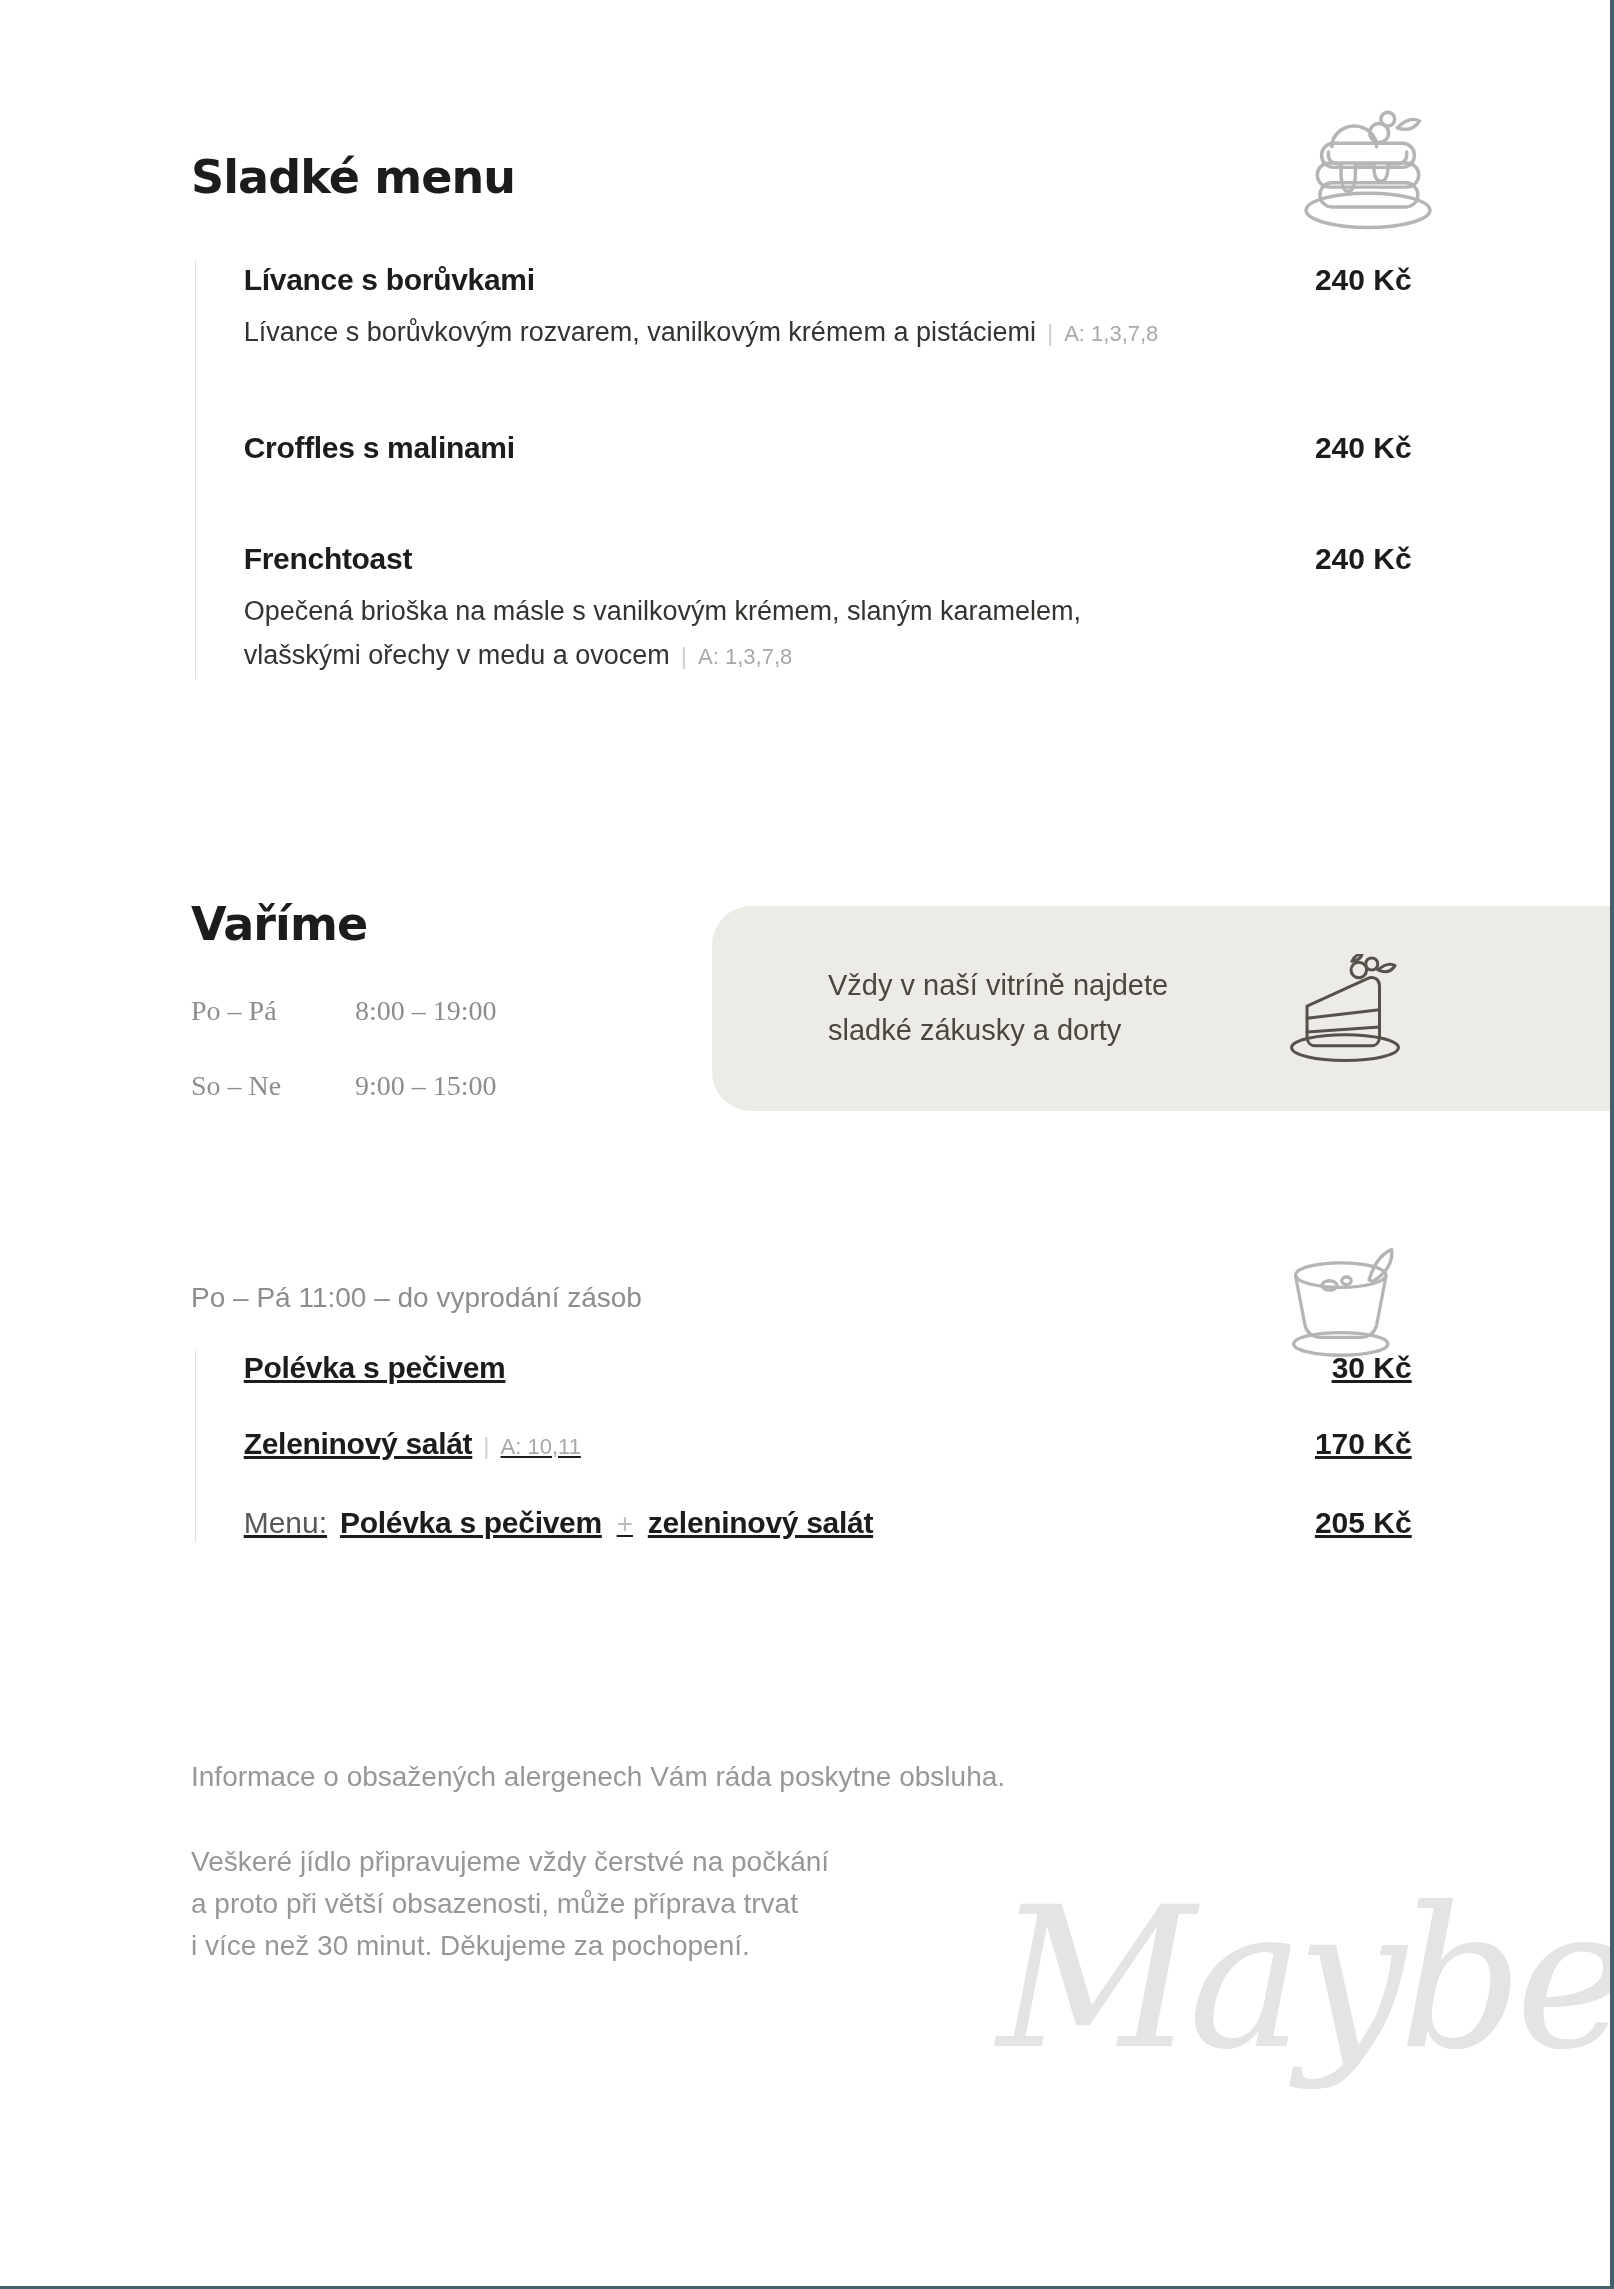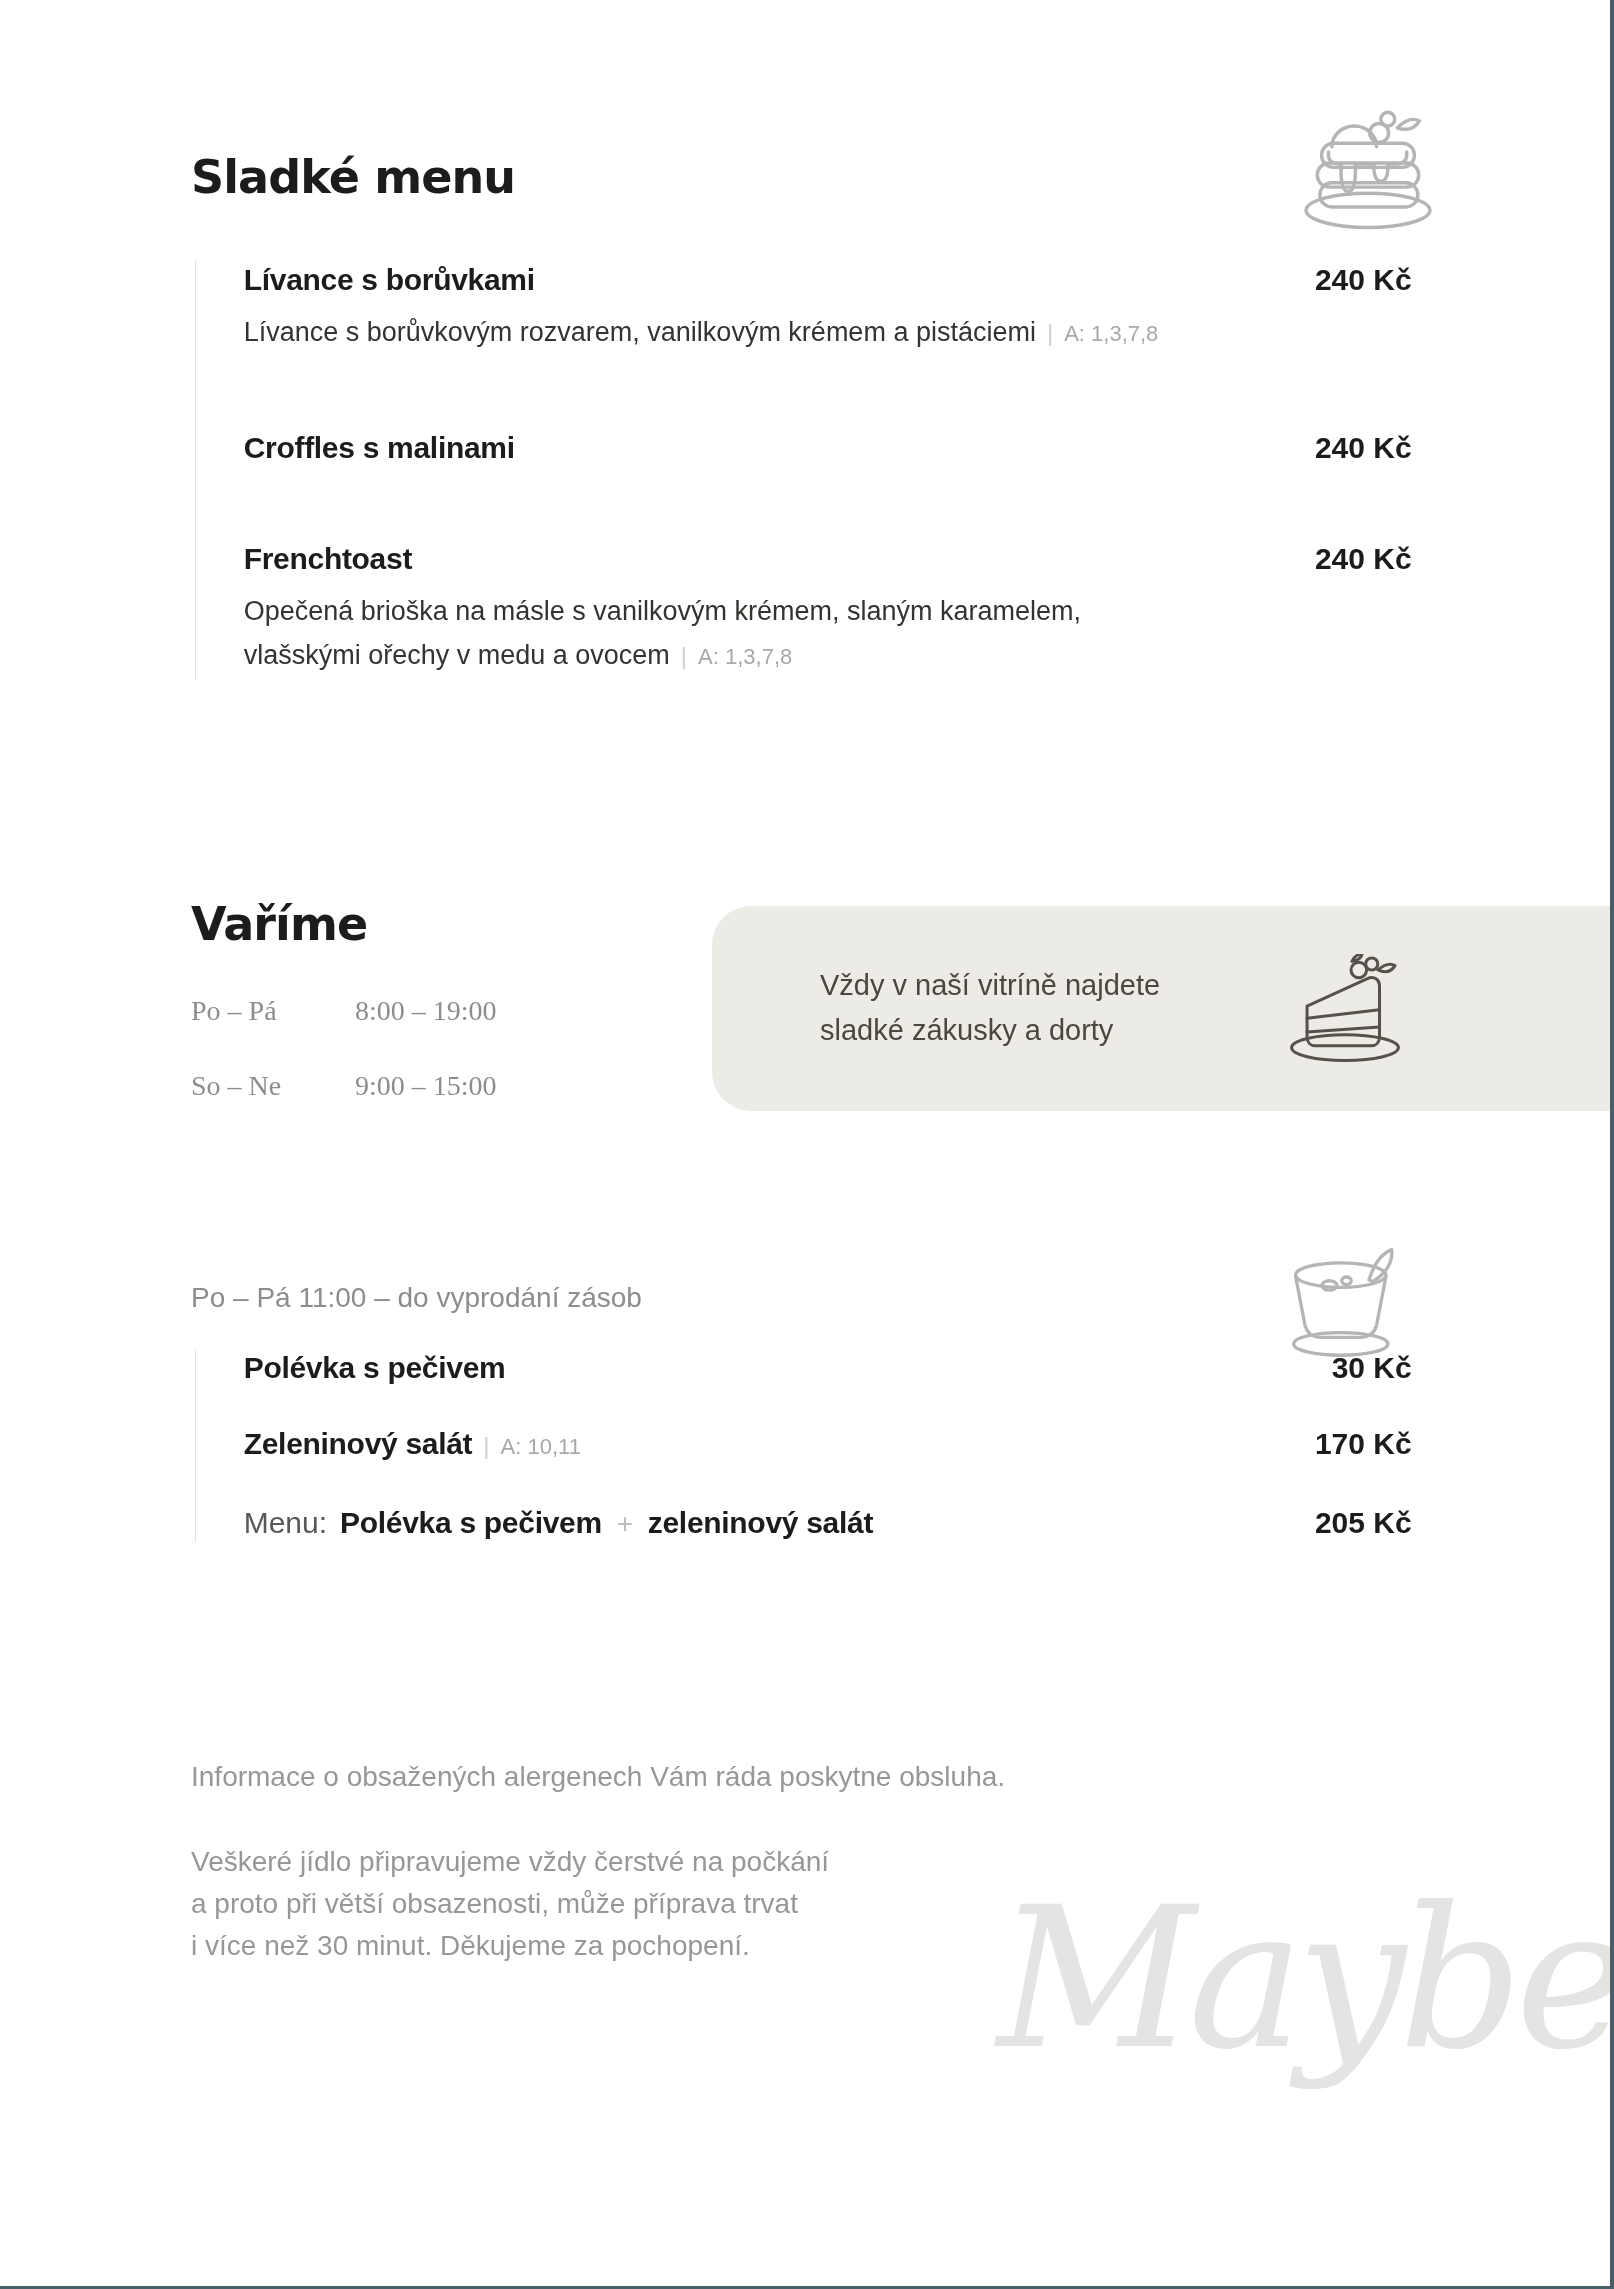--- a/index.html
+++ b/index.html
@@ -40,35 +40,35 @@
   .hours-rows { margin-top:42px;font-family:Liberation Serif, serif; }
   .hours-row { display:flex; font-size:28px; color:#8d8d8b; line-height:33px; margin-bottom:42px; }
   .hours-days { width:164px; }
 
   
   .note-box {
     position:absolute; left:712px; top:906px; right:3.7px; height:205px;
     border-radius:39px 0 0 39px;
   }
   .note-text {
-    position:absolute; left:108px; top:57px;
+    position:absolute; left:116px; top:57px;
     font-size:29px; line-height:45px; color:#4c463f;
   }
   .note-cake-icon { position:absolute; right:196px; top:48px; }
 
   
   .lunch-section { position:absolute; left:191px; top:1251px; width:1239px; }
   .availability { margin-top:26px; font-size:28px; color:#8d8d8b; line-height:42px; }
   .lunch-items {
     margin-top:29.5px; margin-left:3.7px;
     border-left:1.8px solid #e1e1df; padding-left:48px;
   }
   .lunch-row {
     display:flex; justify-content:space-between; align-items:baseline;
-    width:1168px; line-height:37px; margin-bottom:39px;
+    width:1168px; line-height:37px; margin-bottom:39px;text-decoration:underline;
   }
   .lunch-row:last-child { margin-bottom:8px; }
   .lunch-left { display:flex; align-items:baseline; }
   .combo-prefix { font-size:30px; font-weight:400; color:#5a5855; margin-right:13px; }
   .plus-sign { font-size:28px; color:#bcbcba; font-weight:300; margin:0 14.8px; }
 
   
   .footer-info {
     position:absolute; left:191px; top:1758px;
     font-size:28px; color:#979795; line-height:37px;

